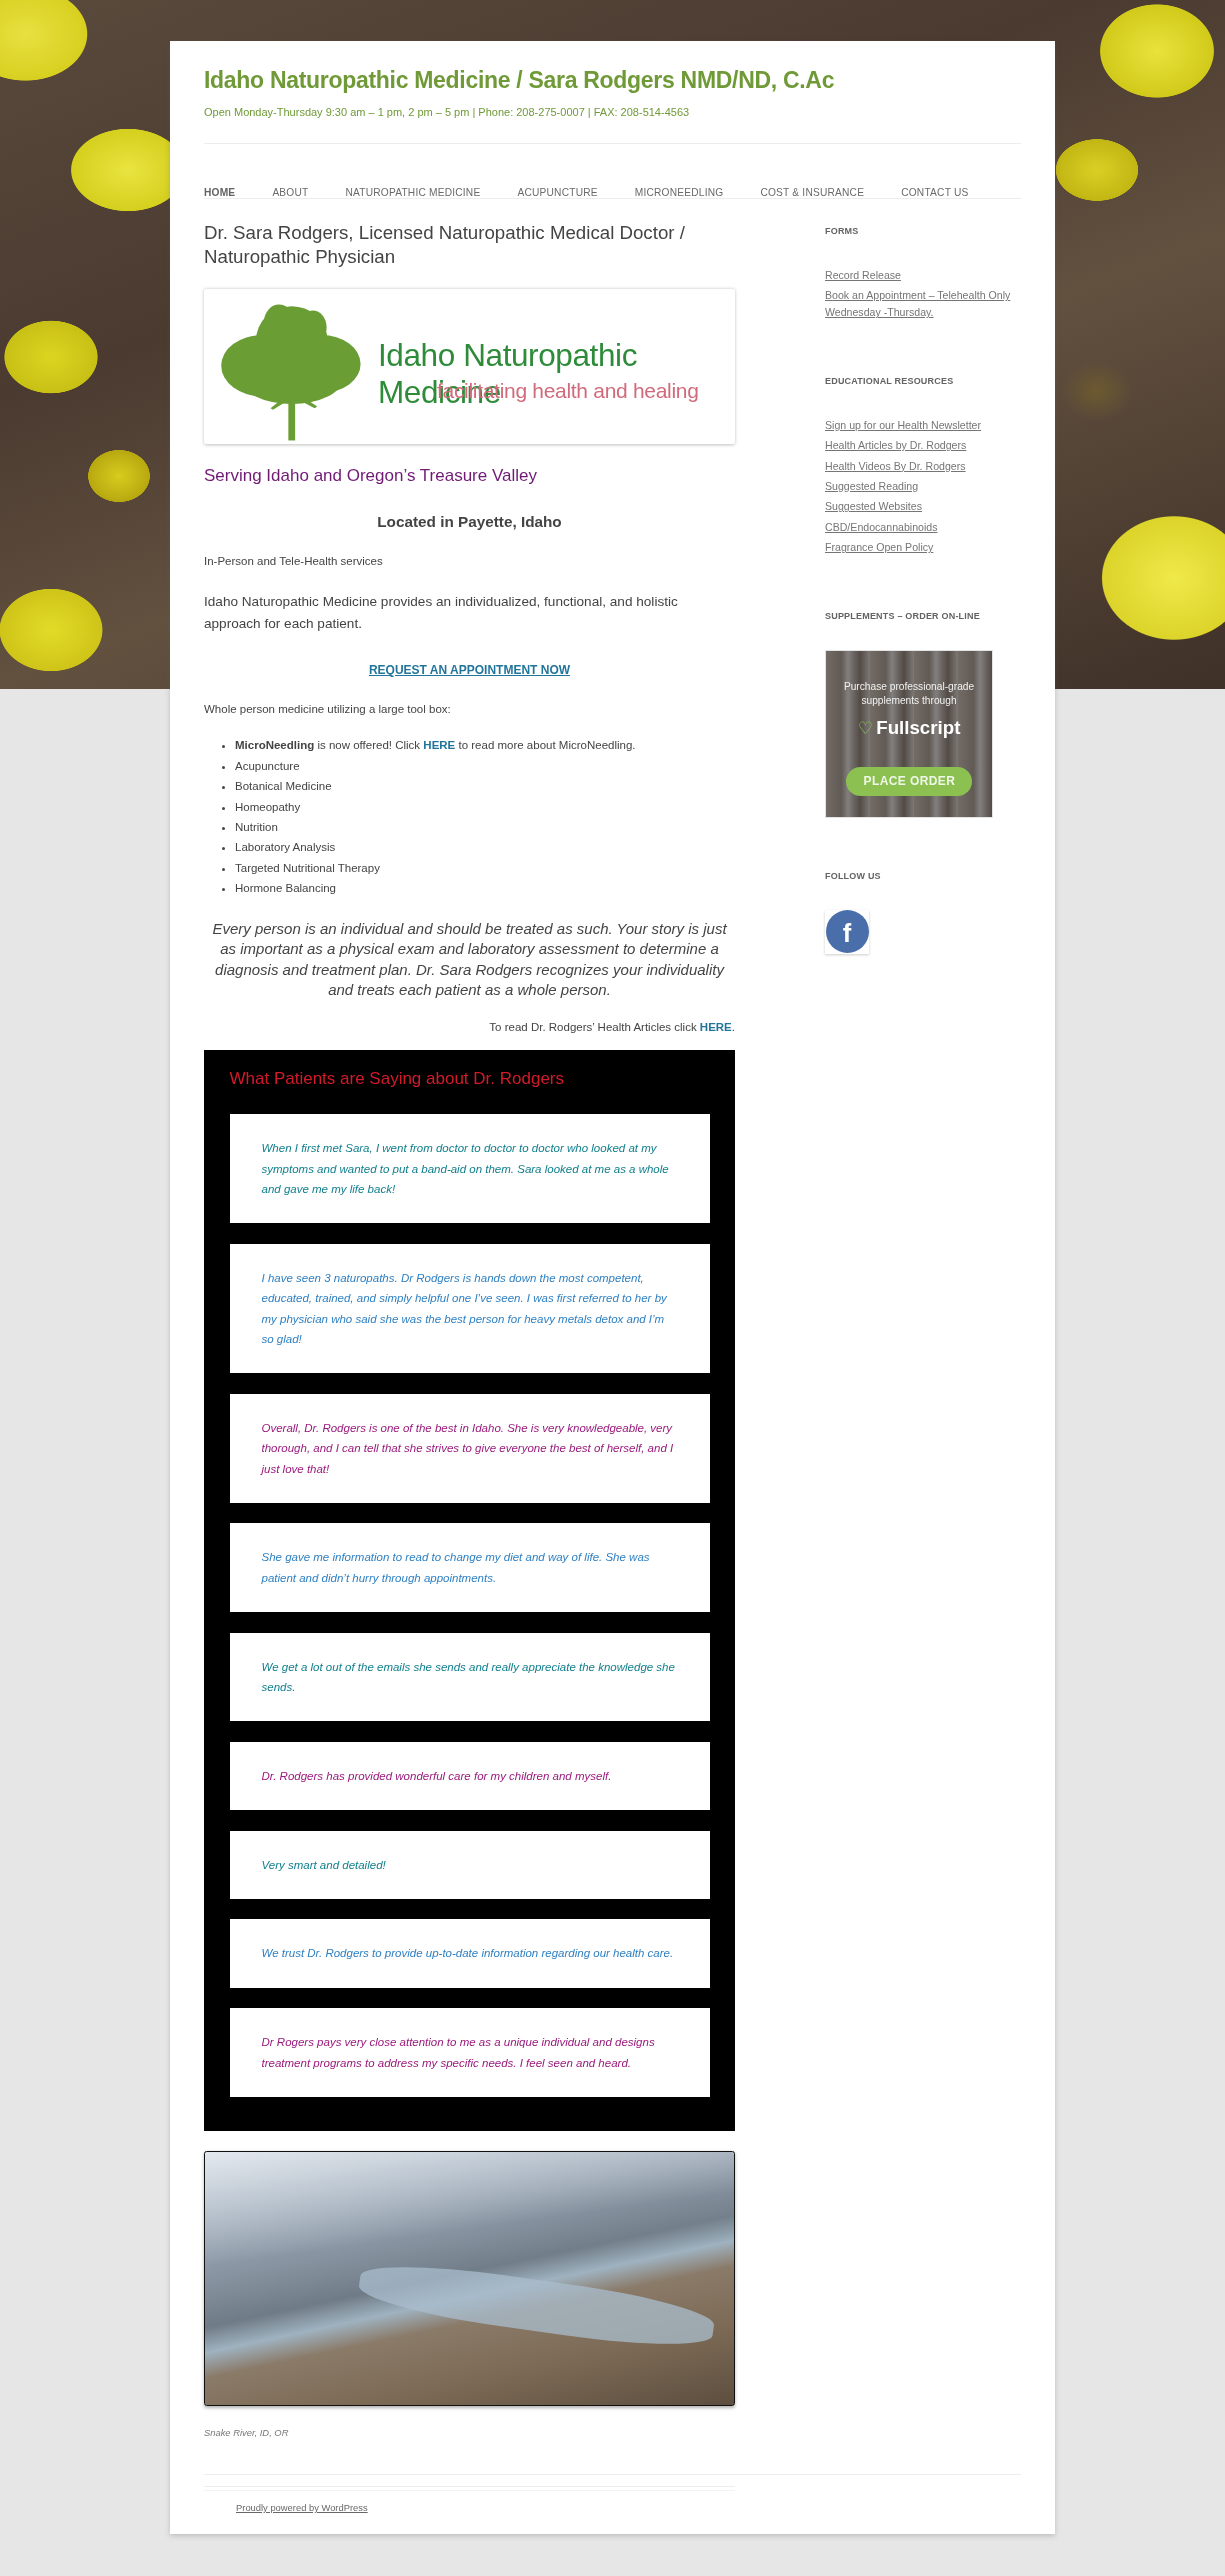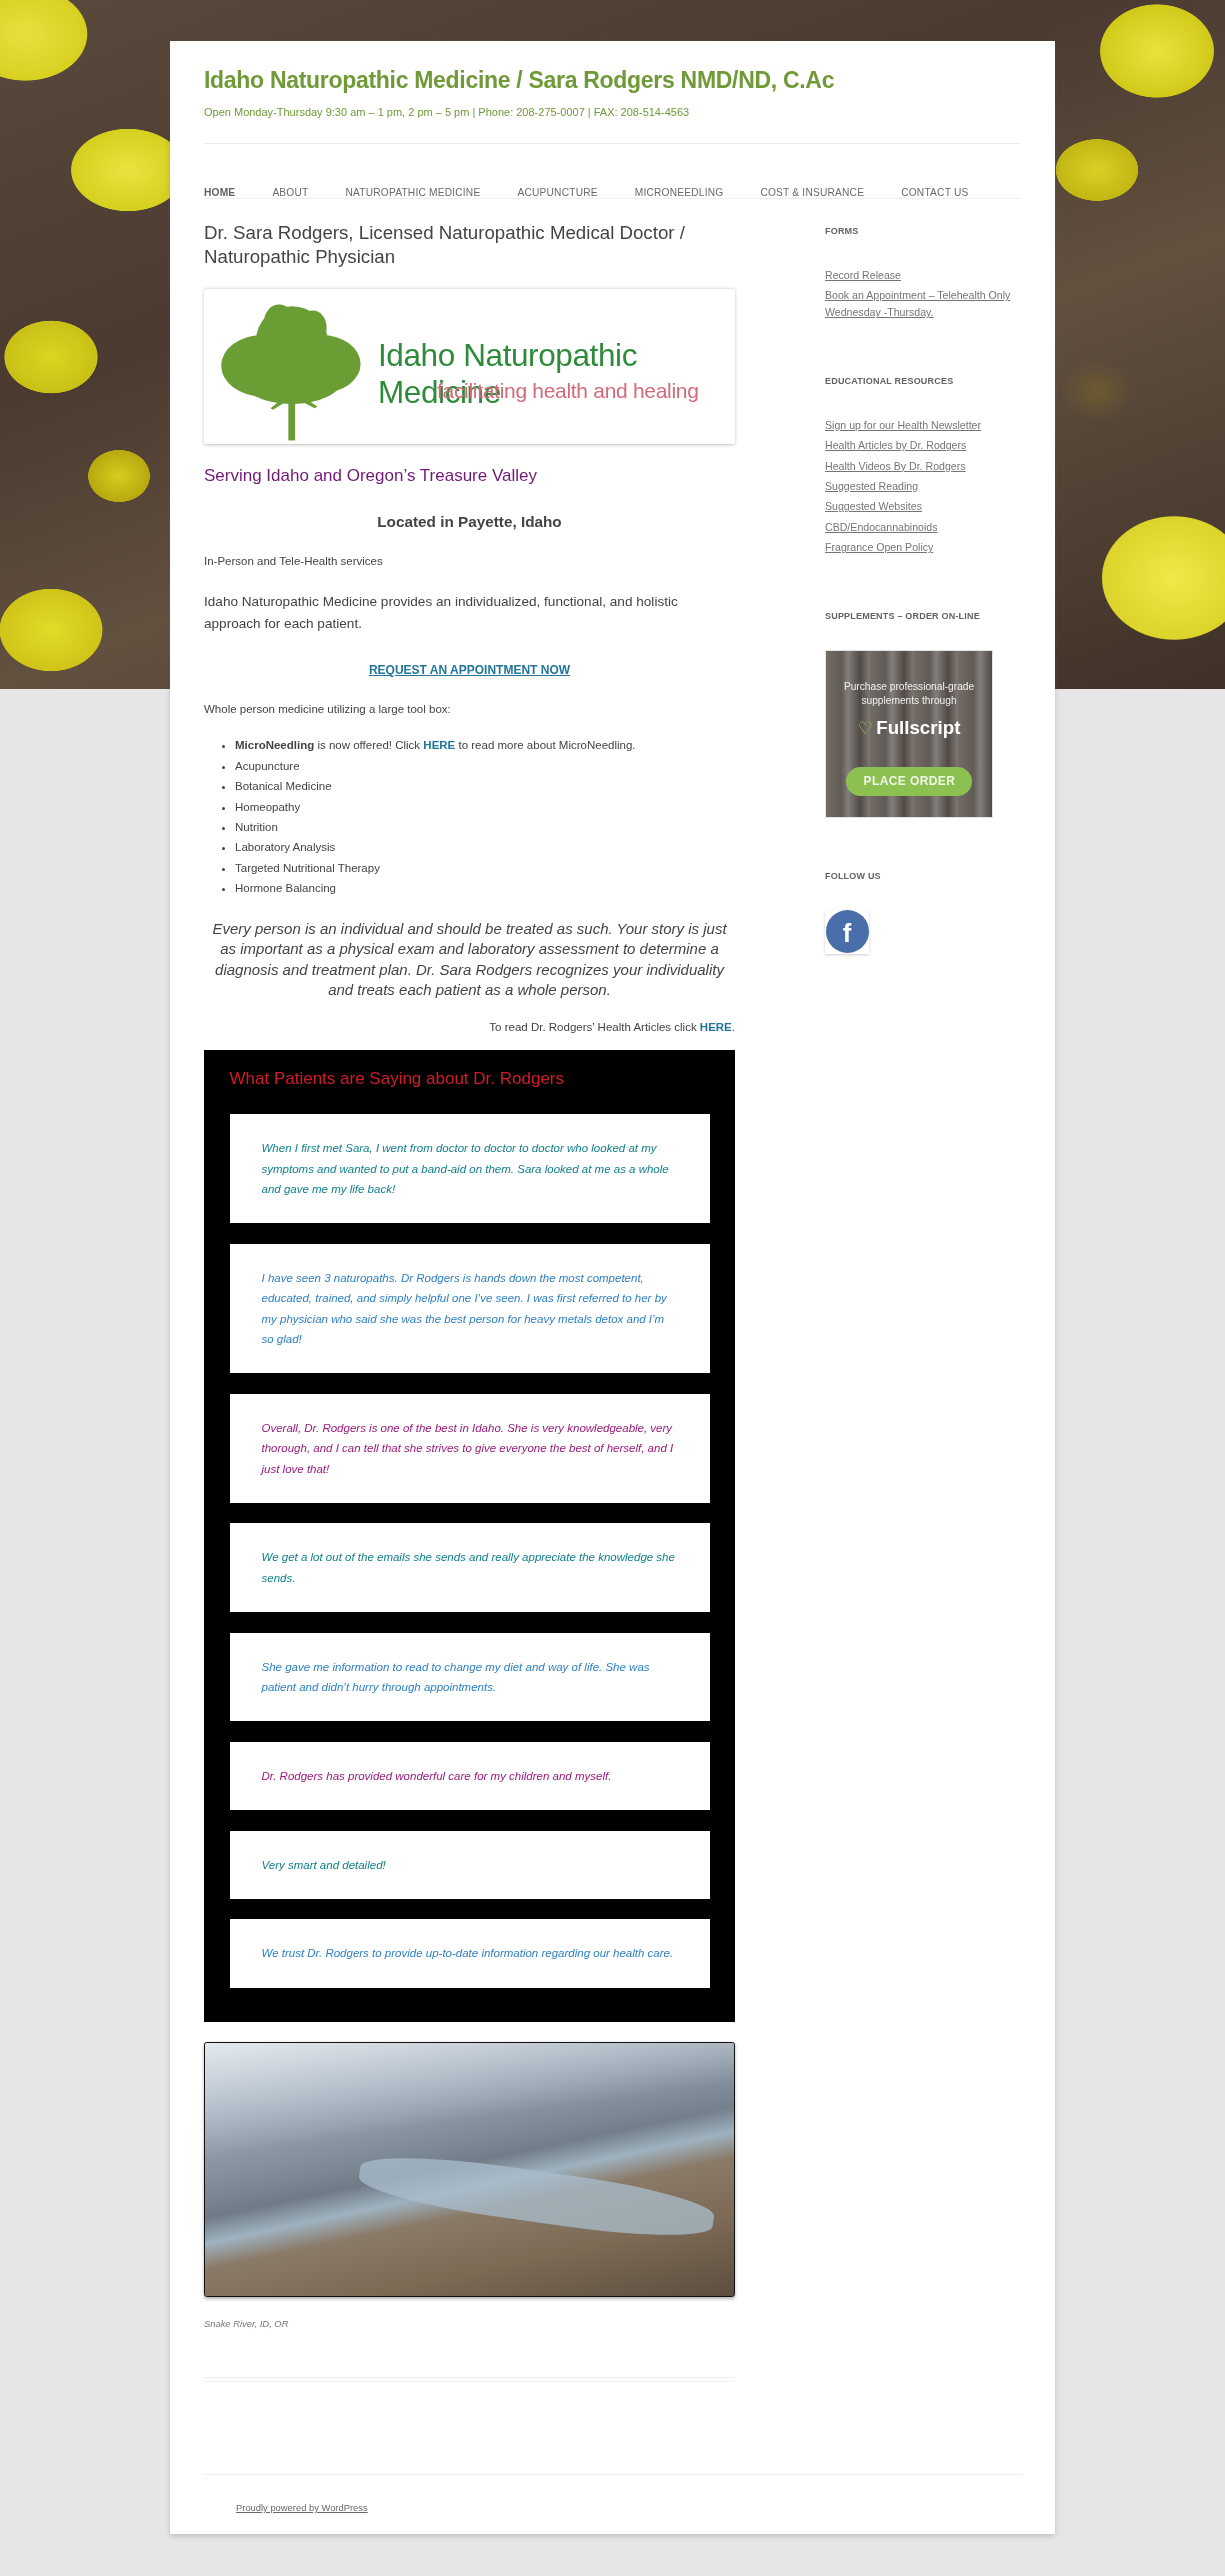--- a/index.html
+++ b/index.html
@@ -222,25 +222,26 @@
       </ul>
 
       <p class="quote-para">Every person is an individual and should be treated as such.  Your story is just as important as a physical exam and laboratory assessment to determine a diagnosis and treatment plan.  Dr. Sara Rodgers recognizes your individuality and treats each patient as a whole person.</p>
       <p class="articles"><span>To read Dr. Rodgers’ Health Articles click </span><a>HERE</a><span>.</span></p>
 
       <section class="testimonials">
         <h2>What Patients are Saying about Dr. Rodgers</h2>
         <div class="tcard c-teal">When I first met Sara, I went from doctor to doctor to doctor who looked at my symptoms and wanted to put a band-aid on them. Sara looked at me as a whole and gave me my life back!</div>
         <div class="tcard c-blue">I have seen 3 naturopaths. Dr Rodgers is hands down the most competent, educated, trained, and simply helpful one I’ve seen. I was first referred to her by my physician who said she was the best person for heavy metals detox and I’m so glad!</div>
         <div class="tcard c-purple">Overall, Dr. Rodgers is one of the best in Idaho. She is very knowledgeable, very thorough, and I can tell that she strives to give everyone the best of herself, and I just love that!</div>
+        <div class="tcard c-blue">She gave me information to read to change my diet and way of life. She was patient and didn’t hurry through appointments.</div>
         <div class="tcard c-teal">We get a lot out of the emails she sends and really appreciate the knowledge she sends.</div>
-        <div class="tcard c-blue">She gave me information to read to change my diet and way of life. She was patient and didn’t hurry through appointments.</div>
         <div class="tcard c-purple">Dr. Rodgers has provided wonderful care for my children and myself.</div>
         <div class="tcard c-teal">Very smart and detailed!</div>
         <div class="tcard c-blue">We trust Dr. Rodgers to provide up-to-date information regarding our health care.</div>
+        <div class="tcard c-purple">Dr Rogers pays very close attention to me as a unique individual and designs treatment programs to address my specific needs. I feel seen and heard.</div>
       </section>
 
       <div class="photo">
           <div class="river"></div>
         </div>
       <p class="caption">Snake River, ID, OR</p>
       <div class="sep"></div>
     </main>
 
     <aside class="sidebar">

